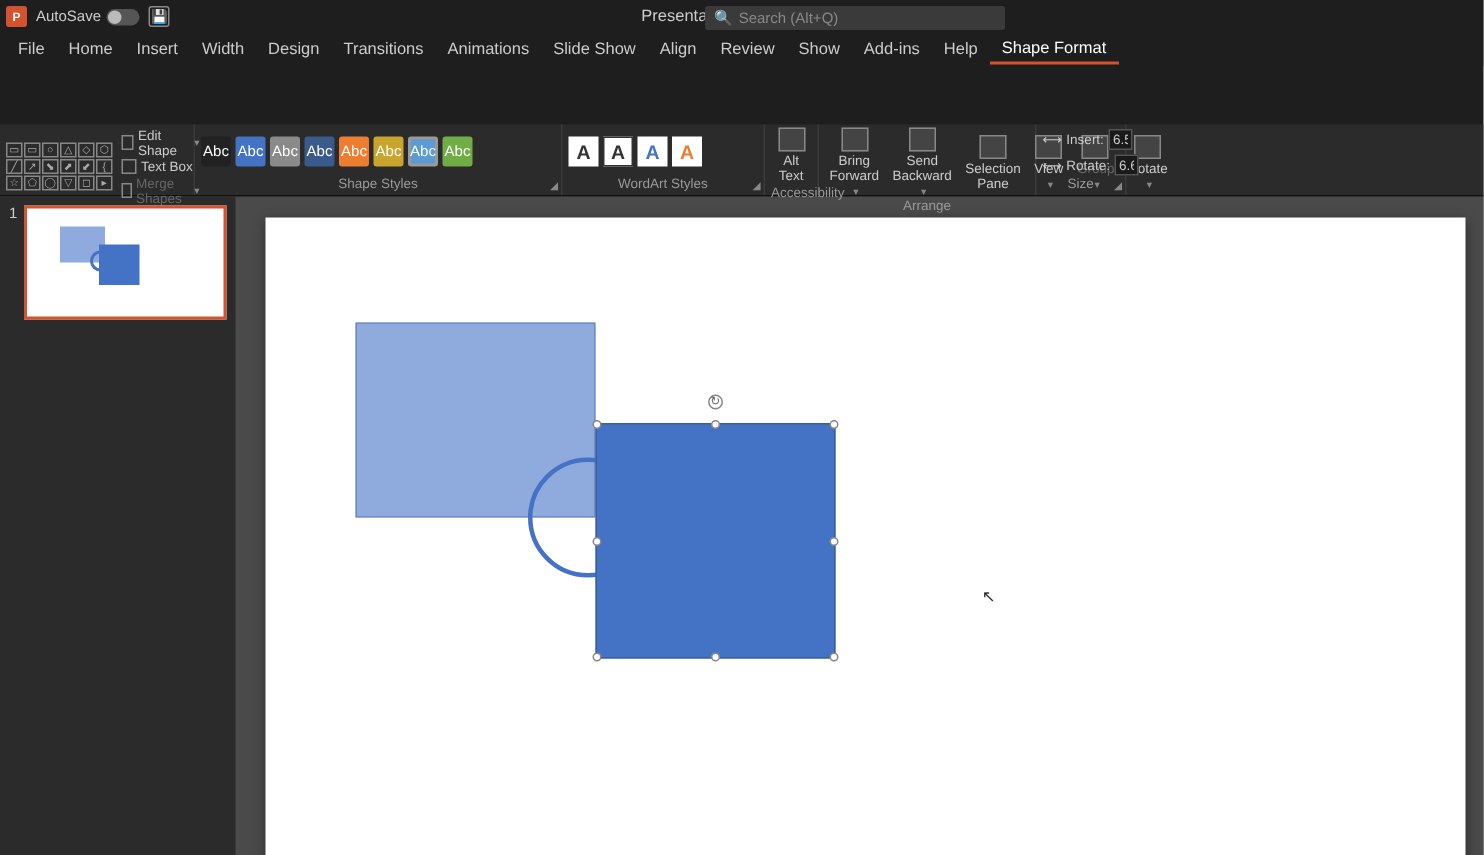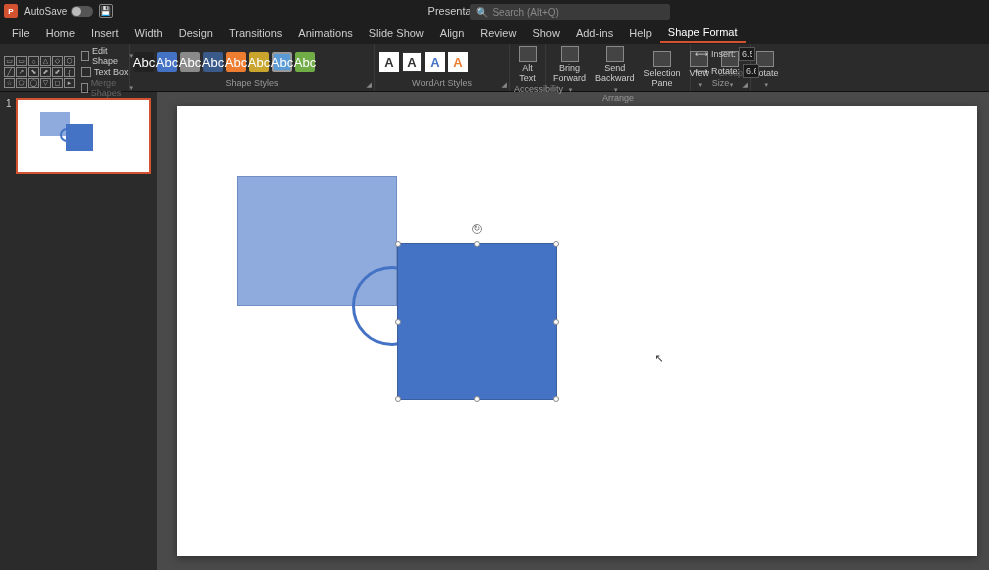--- a/index.html
+++ b/index.html
@@ -8,31 +8,31 @@
 .ppt-icon { width:14px; height:14px; background:#d35230; border-radius:2px; display:flex; align-items:center; justify-content:center; font-size:8px; color:#fff; font-weight:bold; }
 .autosave { font-size:10px; display:flex; align-items:center; gap:4px; }
 .toggle-off { width:22px; height:11px; background:#555; border-radius:6px; position:relative; }
 .toggle-off::after { content:""; position:absolute; left:1px; top:1px; width:9px; height:9px; background:#bbb; border-radius:50%; }
 .save-icon { width:14px; height:14px; border:1px solid #888; border-radius:2px; display:flex; align-items:center; justify-content:center; font-size:9px; }
 .title-center { position:absolute; left:50%; transform:translateX(-50%); font-size:11px; color:#ccc; }
 .search-box { position:absolute; left:470px; top:4px; width:200px; height:16px; background:#3a3a3a; border-radius:2px; display:flex; align-items:center; padding:0 6px; gap:4px; font-size:10px; color:#888; }
 .tabs { height:22px; background:#1e1e1e; display:flex; align-items:center; padding-left:4px; }
 .tab { padding:3px 8px; font-size:11px; color:#ccc; cursor:pointer; }
 .tab.format { color:#fff; border-bottom:2px solid #d35230; }
-.ribbon { height:48px; background:#2b2b2b; display:flex; border-bottom:1px solid #111; }
+.ribbon { height:48px; background:#2b2b2b; display:flex; border-bottom:1px solid #111;margin-top:39px; }
 .rg { border-right:1px solid #3a3a3a; display:flex; flex-direction:column; justify-content:space-between; padding:2px 4px; position:relative; }
 .rg-content { display:flex; align-items:center; gap:3px; flex:1; }
 .rg-label { font-size:9px; color:#999; text-align:center; padding-bottom:1px; }
 .dialog-launcher { position:absolute; right:2px; bottom:2px; font-size:7px; color:#888; }
 .shape-gallery { display:grid; grid-template-columns:repeat(6,11px); grid-template-rows:repeat(3,10px); gap:1px; }
 .shape-gallery div { width:11px; height:10px; border:1px solid #888; font-size:7px; display:flex; align-items:center; justify-content:center; color:#aaa; }
 .vert-btns { display:flex; flex-direction:column; gap:1px; font-size:9px; color:#ccc; }
 .vert-btns div { display:flex; align-items:center; gap:3px; padding:0 3px; }
 .mini-icon { width:10px; height:10px; border:1px solid #888; display:inline-block; }
-.style-swatch { width:20px; height:20px; border-radius:2px; display:flex; align-items:center; justify-content:center; font-size:13px; color:#fff; }
+.style-swatch { width:20px; height:20px; border-radius:2px; display:flex; align-items:center; justify-content:center; font-size:10px; color:#fff; }
 .sw-black{background:#222;} .sw-blue{background:#4472c4;} .sw-gray{background:#8a8a8a;} .sw-navy{background:#3a5a8a;} .sw-orange{background:#ed7d31;} .sw-gold{background:#c9a52e;} .sw-teal{background:#5b9bd5;border:2px solid #999;} .sw-green{background:#70ad47;}
 .wa-swatch { width:20px; height:20px; background:#fff; display:flex; align-items:center; justify-content:center; font-size:13px; font-weight:bold; }
 .wa1{color:#333;} .wa2{color:#333;border:1px solid #333;} .wa3{color:#4472c4;} .wa4{color:#ed7d31;}
 .big-btn { display:flex; flex-direction:column; align-items:center; justify-content:center; font-size:9px; color:#ccc; padding:0 3px; line-height:1.1; text-align:center; gap:2px; }
 .big-btn .bic { width:18px; height:16px; border:1px solid #888; background:#444; }
 .size-row { display:flex; align-items:center; gap:3px; font-size:9px; }
 .size-input { width:16px; height:14px; background:#1a1a1a; border:1px solid #555; color:#ccc; font-size:9px; padding:0 2px; }
 .workspace { display:flex; height:478px; background:#4a4a4a; }
 .slidepanel { width:160px; background:#2b2b2b; padding:6px; }
 .thumb-wrap { display:flex; gap:4px; }

